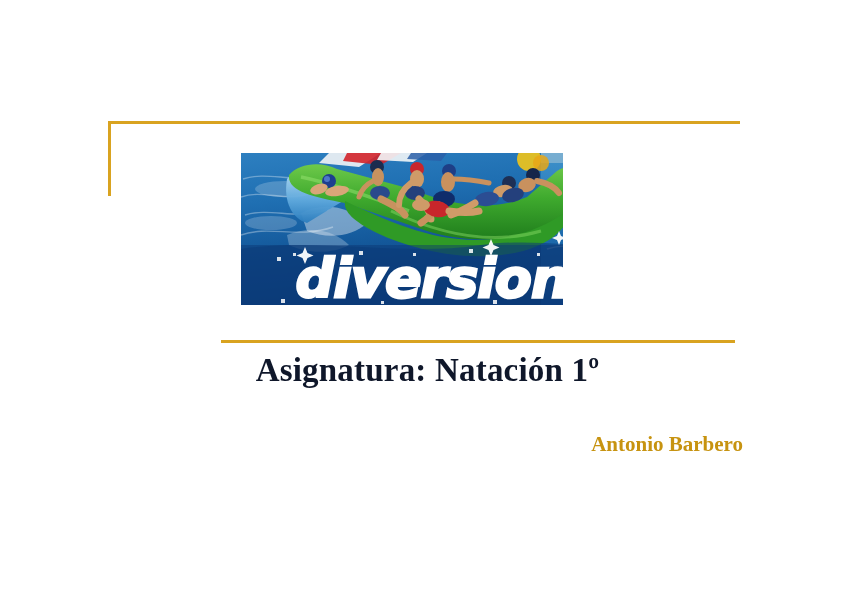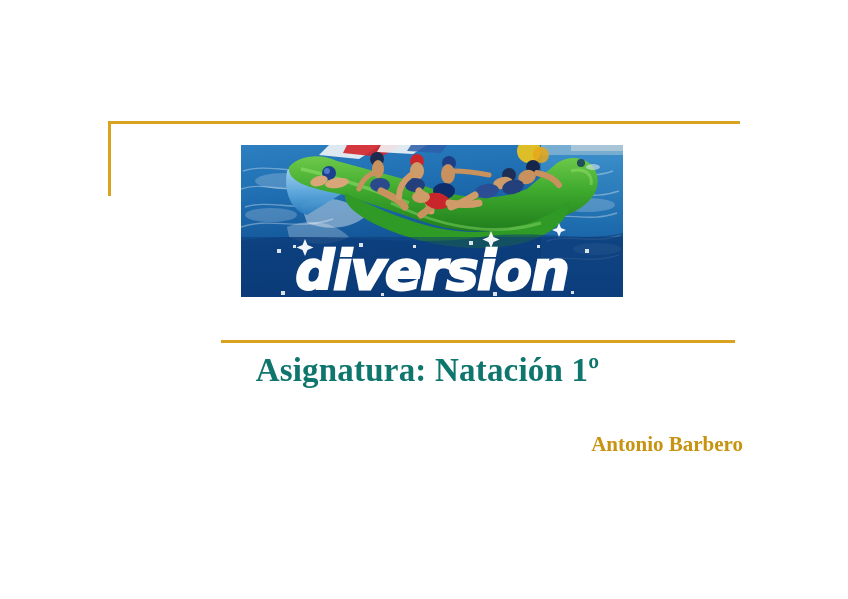--- a/index.html
+++ b/index.html
@@ -33,22 +33,22 @@
     top: 121px;
     width: 3px;
     height: 75px;
     background: #D9A320;
   }
 
   
   .photo-wrap {
     position: absolute;
     left: 241px;
-    top: 145px;
-    width: 382px;
+    top: 153px;
+    width: 322px;
     height: 152px;
     overflow: hidden;
     background: #1464a5;
   }
   .photo-svg { display: block; width: 382px; height: 152px; }
 
   
   .title-rule {
     position: absolute;
     left: 221px;
@@ -63,21 +63,21 @@
     position: absolute;
     left: 120px;
     top: 350px;
     width: 615px;
     text-align: center;
     font-family: "Liberation Serif", serif;
     font-weight: bold;
     font-size: 33px;
     line-height: 40px;
     letter-spacing: 0.2px;
-    color: #0f766e;
+    color: #0f172a;
     white-space: nowrap;
   }
 
   
   .authors {
     position: absolute;
     left: 300px;
     top: 428px;
     width: 443px;
     text-align: right;

